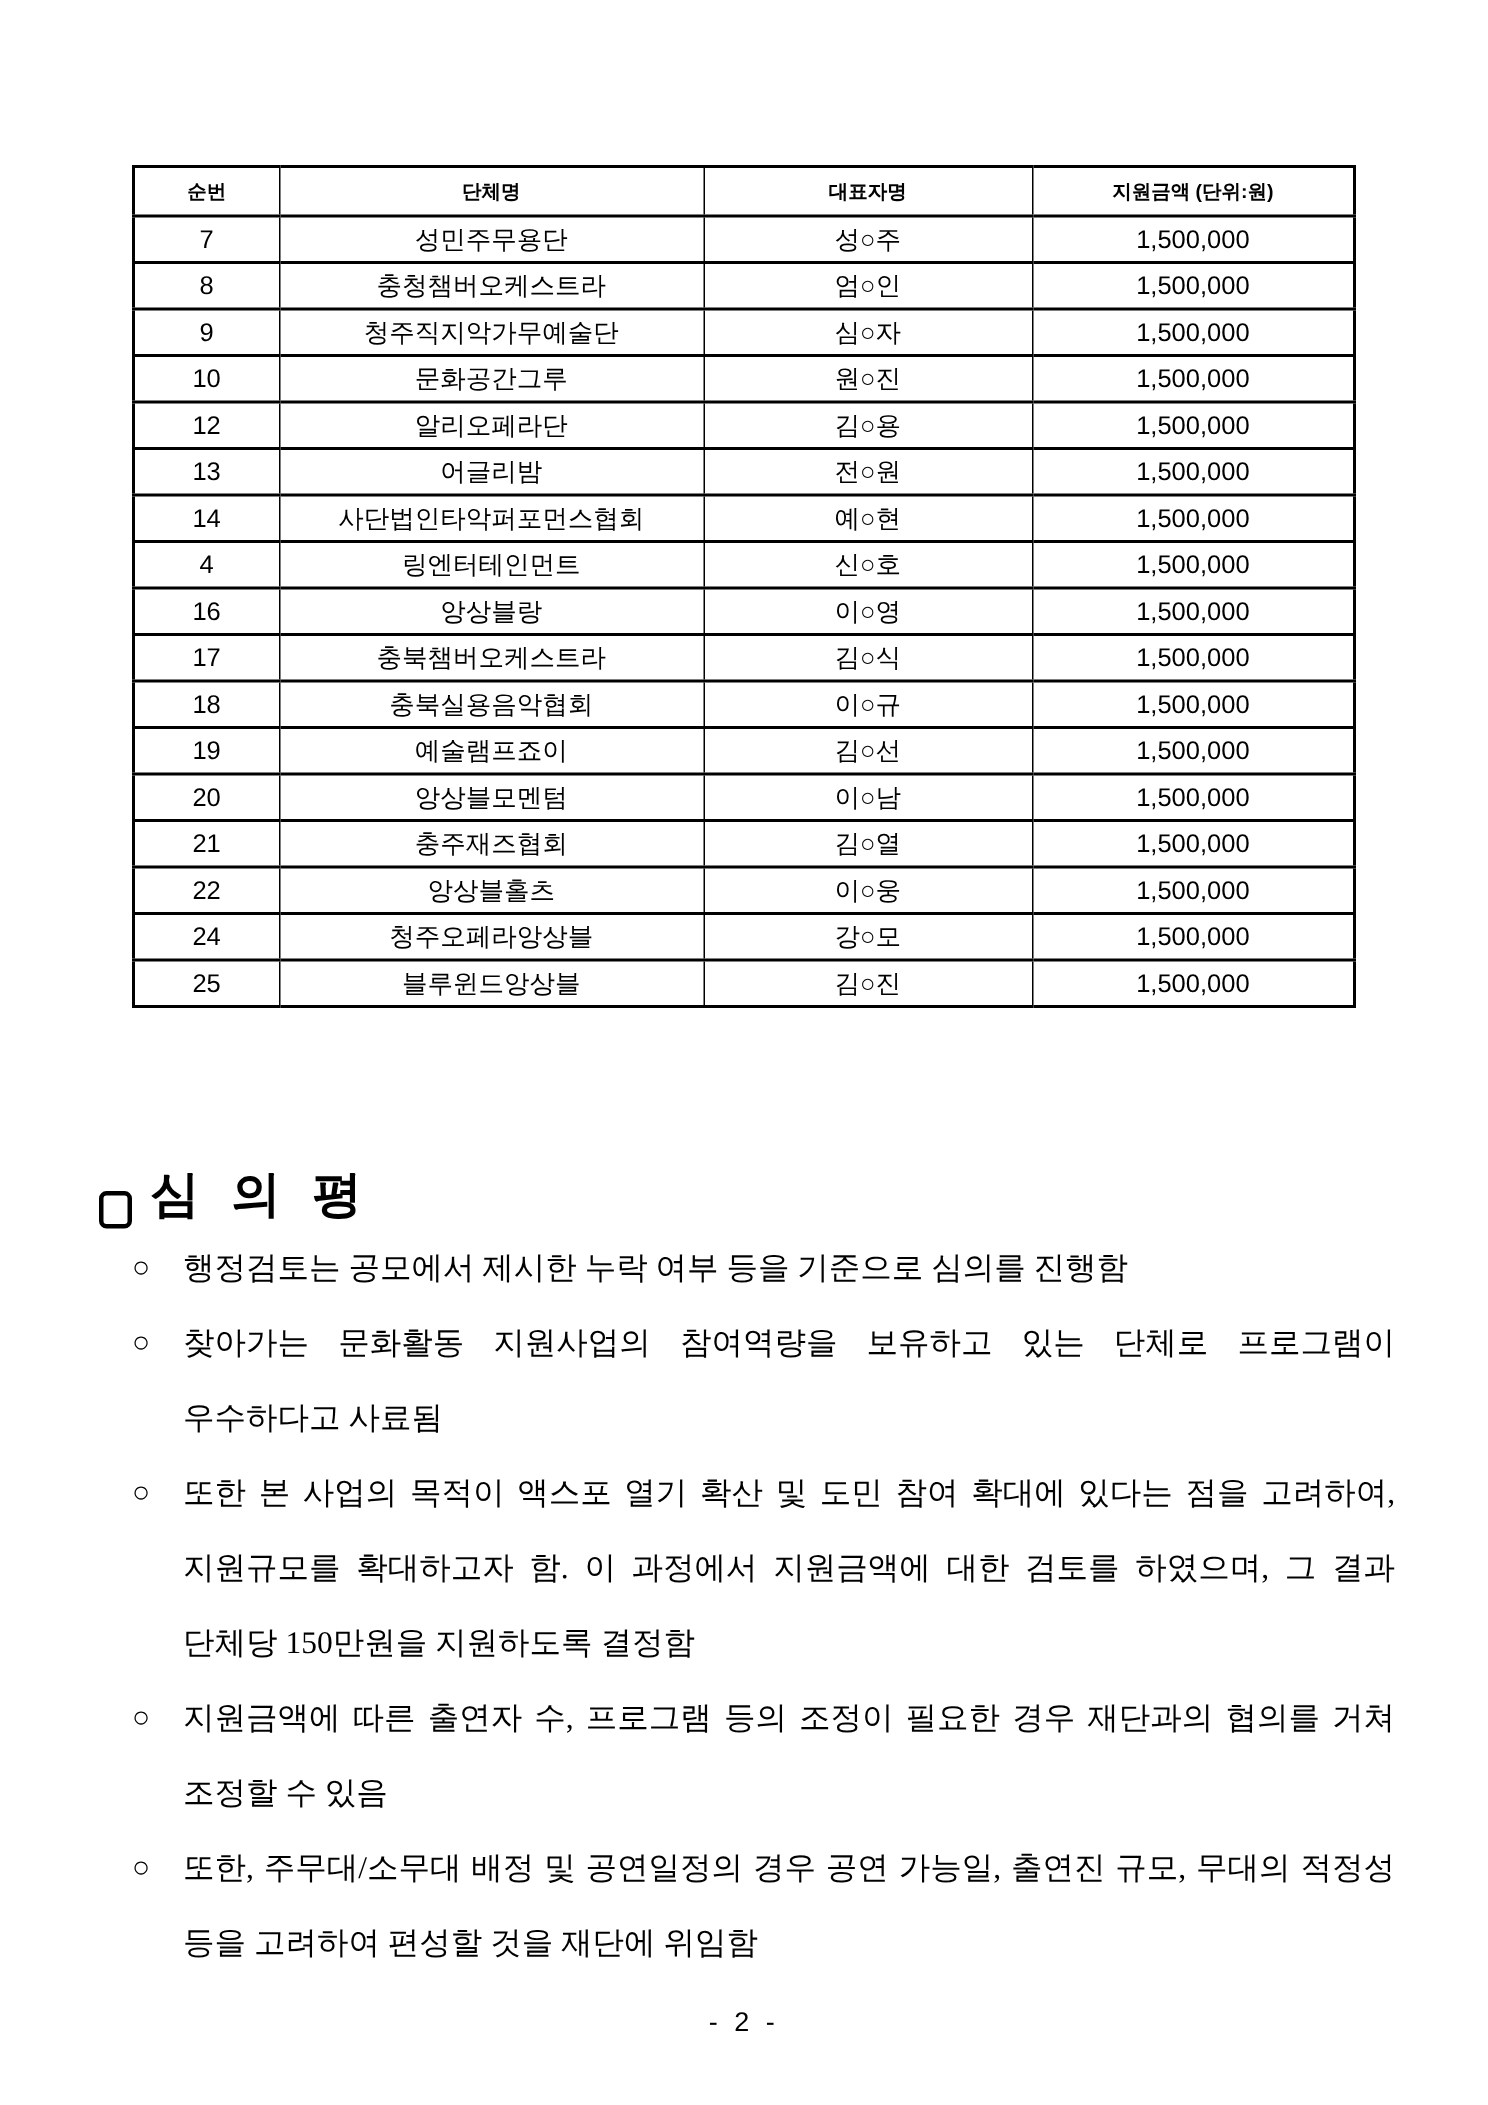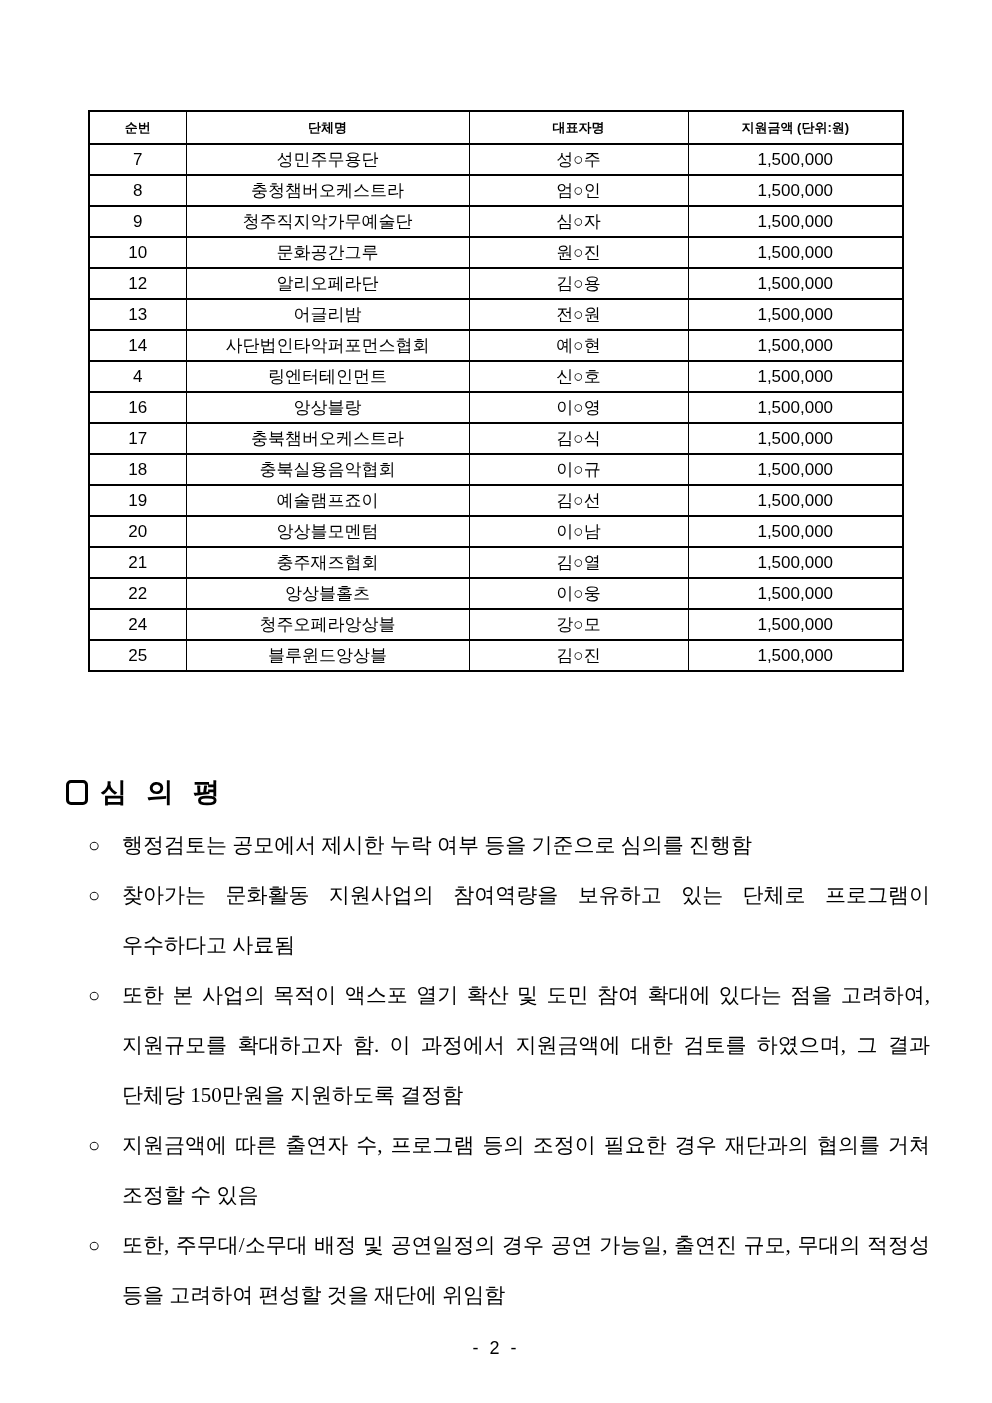--- a/index.html
+++ b/index.html
@@ -41,22 +41,22 @@
     background: #ffffff;
   }
   .col-no  { width: 97px; }
   .col-org { width: 283px; }
   .col-rep { width: 219px; }
   .col-amt { width: 215px; }
 
   
   .review-title {
     position: absolute; left: 66px; top: 774px;
-    display: flex; align-items: center;
-    font-weight: bold; font-size: 27px;
+    display: flex; align-items: flex-end;
+    font-weight: bold; font-size: 33px;
     letter-spacing: 6px;
     font-family: "Liberation Sans", sans-serif;
   }
   .square-bullet {
     display: inline-block;
     width: 22px; height: 25px;
     border: 3px solid #000;
     border-radius: 5px;
     margin-right: 12px;
   }

